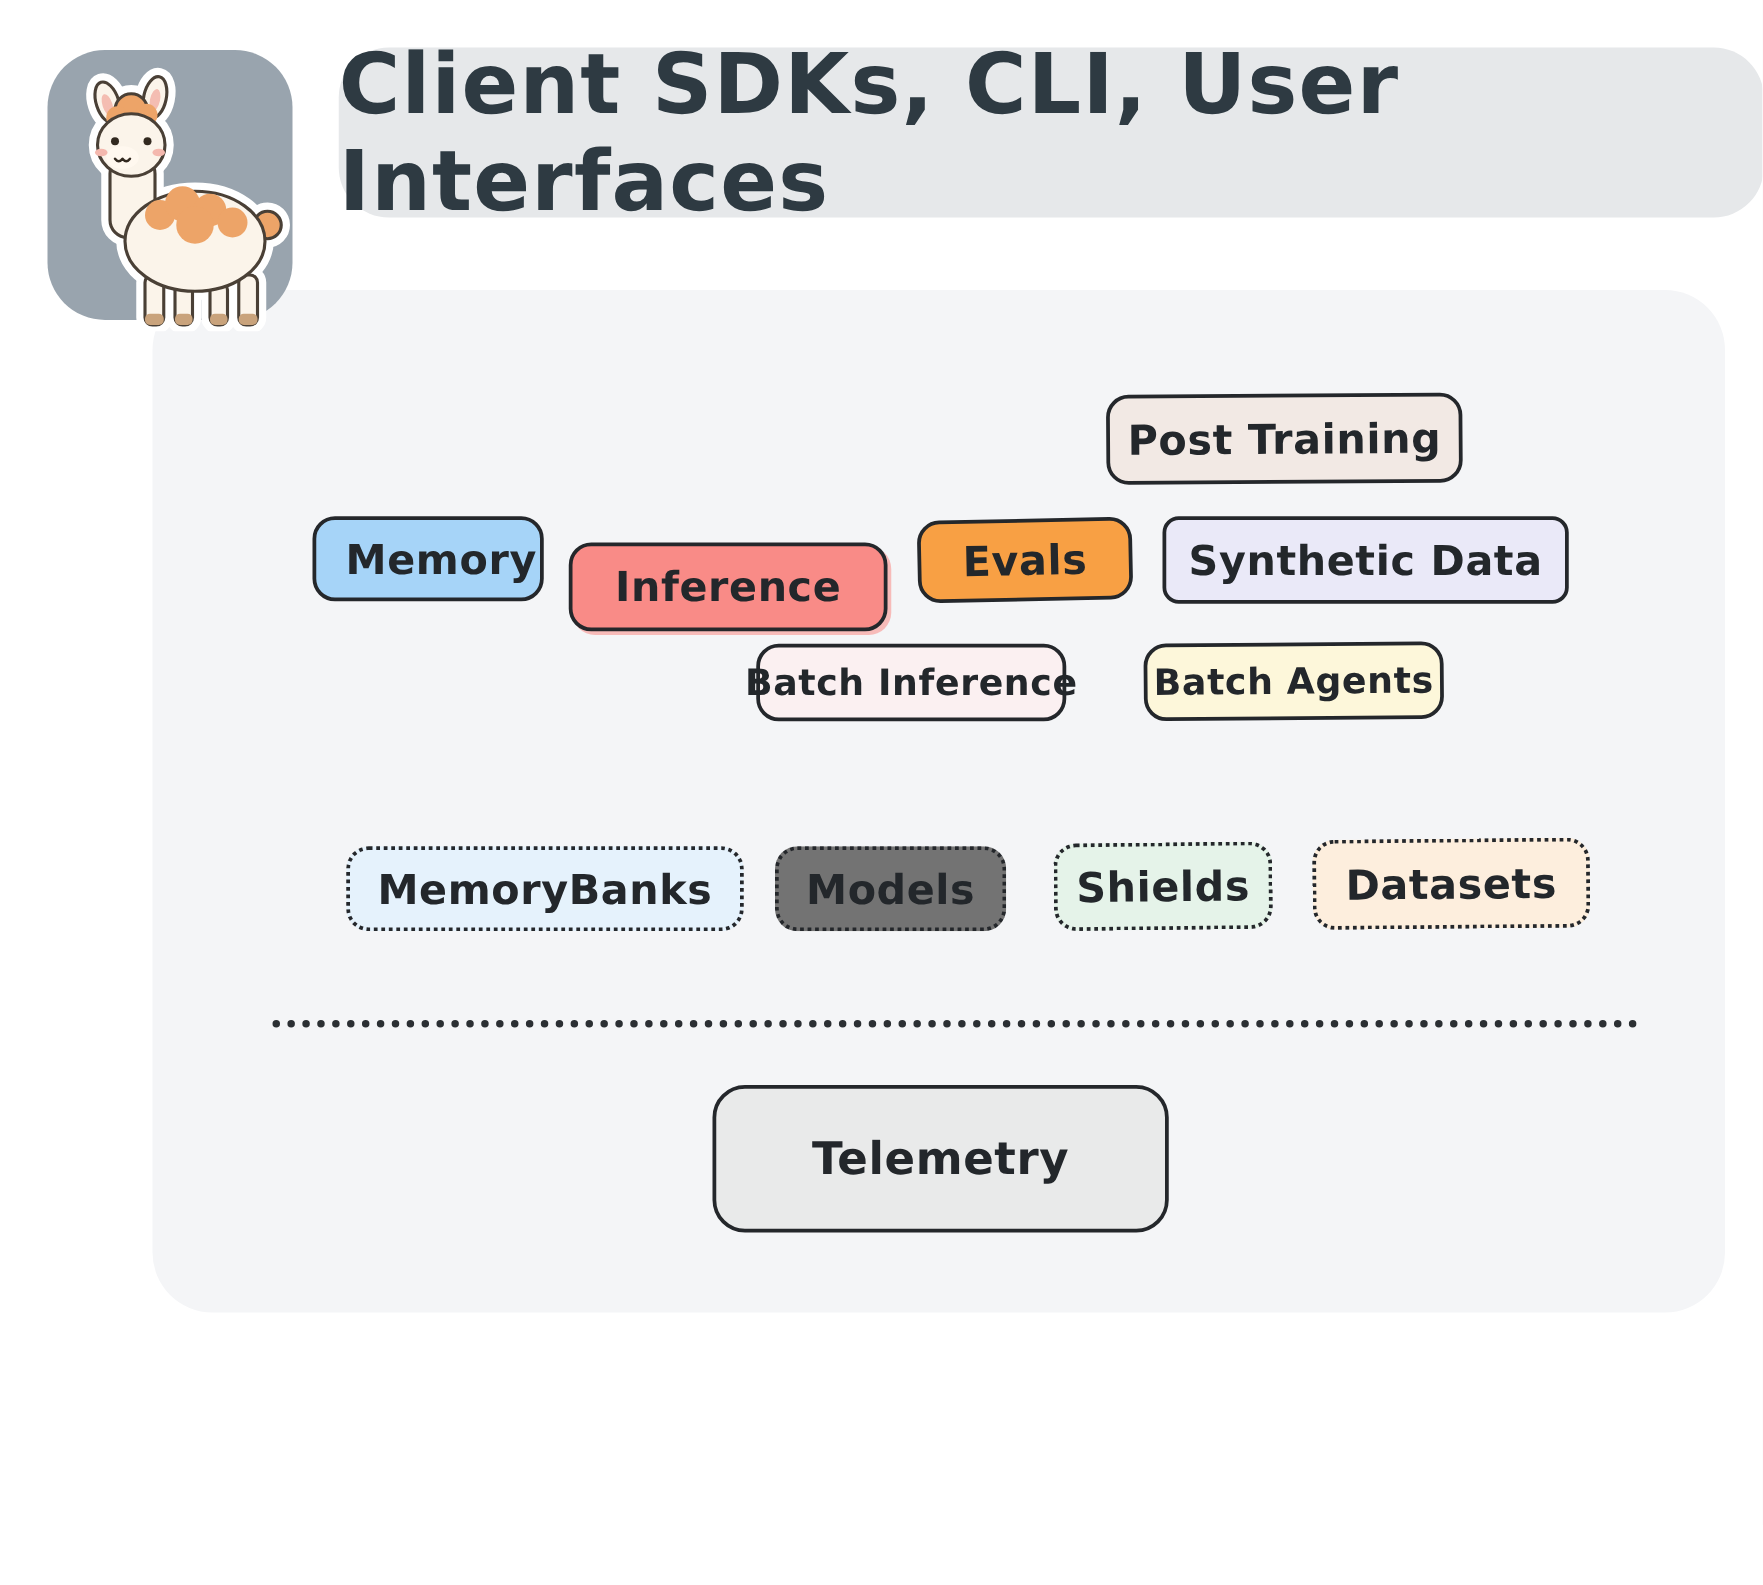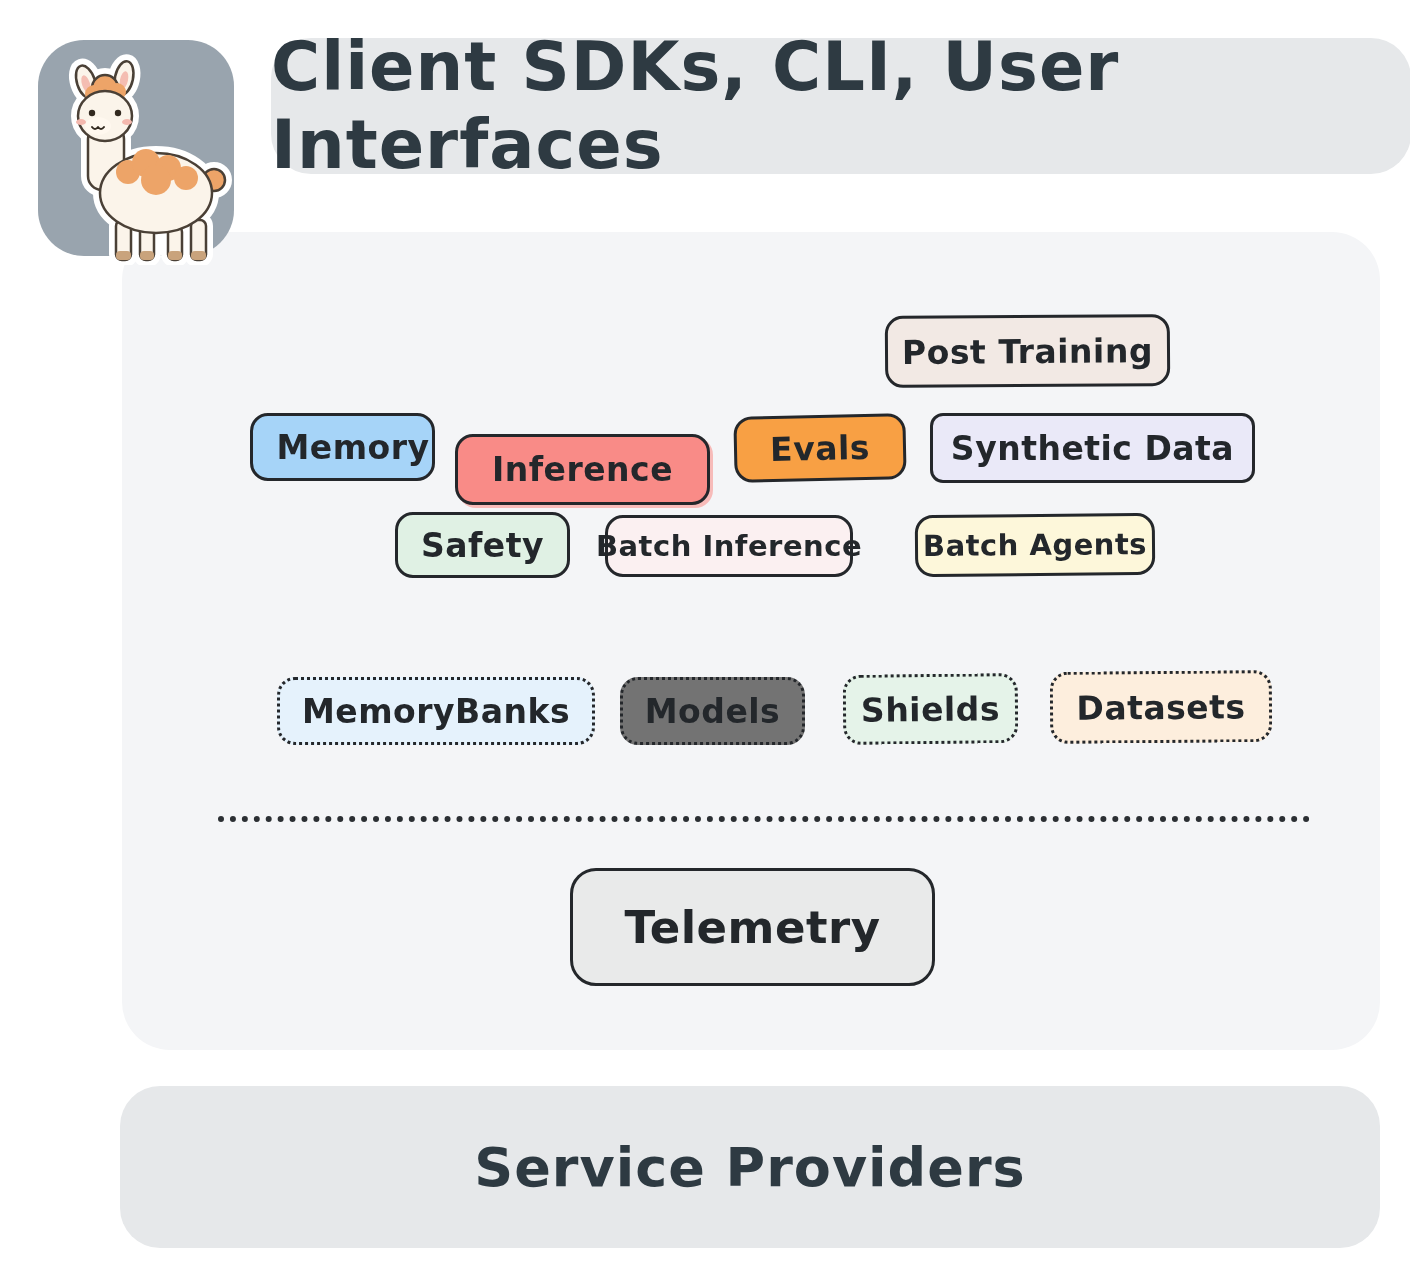--- a/index.html
+++ b/index.html
@@ -82,21 +82,21 @@
     position: absolute;
     left: 96px; top: 584px;
     width: 1092px; height: 0;
     border-top: 6px dotted #2b2f33;
   }
 
   #box-telemetry {
     left: 448px; top: 636px;
     width: 365px; height: 118px;
     border-radius: 26px;
-    font-size: 45px;
+    font-size: 36px;
   }
 </style>
 </head>
 <body>
 
 <div class="canvas">
 
   <div class="bar top-bar">
     <span>Client SDKs, CLI, User Interfaces</span>
   </div>
@@ -162,37 +162,33 @@
     <div class="box" id="box-post-training" style="background-color: rgb(242, 233, 228);">Post Training</div>
 
     <div class="box" id="box-memory" style="background-color: rgb(166, 212, 248); padding-left: 21px;">Memory</div>
 
     <div class="box" id="box-inference" style="background-color: rgb(249, 139, 135); margin-top: 20px;">Inference</div>
 
     <div class="box" id="box-evals" style="background-color: rgb(248, 160, 68);">Evals</div>
 
     <div class="box" id="box-synthetic" style="background-color: rgb(234, 233, 248); border-radius: 13px;">Synthetic Data</div>
 
-    <div class="box" id="box-safety" style="background-color: rgb(224, 241, 228);">Safety</div>
 
     <div class="box small" id="box-batch-inf" style="background-color: rgb(251, 240, 241);">Batch Inference</div>
 
     <div class="box small" id="box-batch-agents" style="background-color: rgb(253, 247, 218);">Batch Agents</div>
 
     <div class="box dotted" id="box-memorybanks" style="background-color: rgb(229, 242, 252);">MemoryBanks</div>
 
     <div class="box dotted" id="box-models" style="background-color: #737373;">Models</div>
 
     <div class="box dotted" id="box-shields" style="background-color: rgb(229, 243, 233);">Shields</div>
 
     <div class="box dotted" id="box-datasets" style="background-color: rgb(253, 238, 221);">Datasets</div>
 
     <div class="sep"></div>
 
     <div class="box" id="box-telemetry" style="background-color: rgb(233, 234, 234);">Telemetry</div>
 
   </div>
 
-  <div class="bar bottom-bar">
-    <span>Service Providers</span>
-  </div>
 
 </div>
 
 </body></html>

